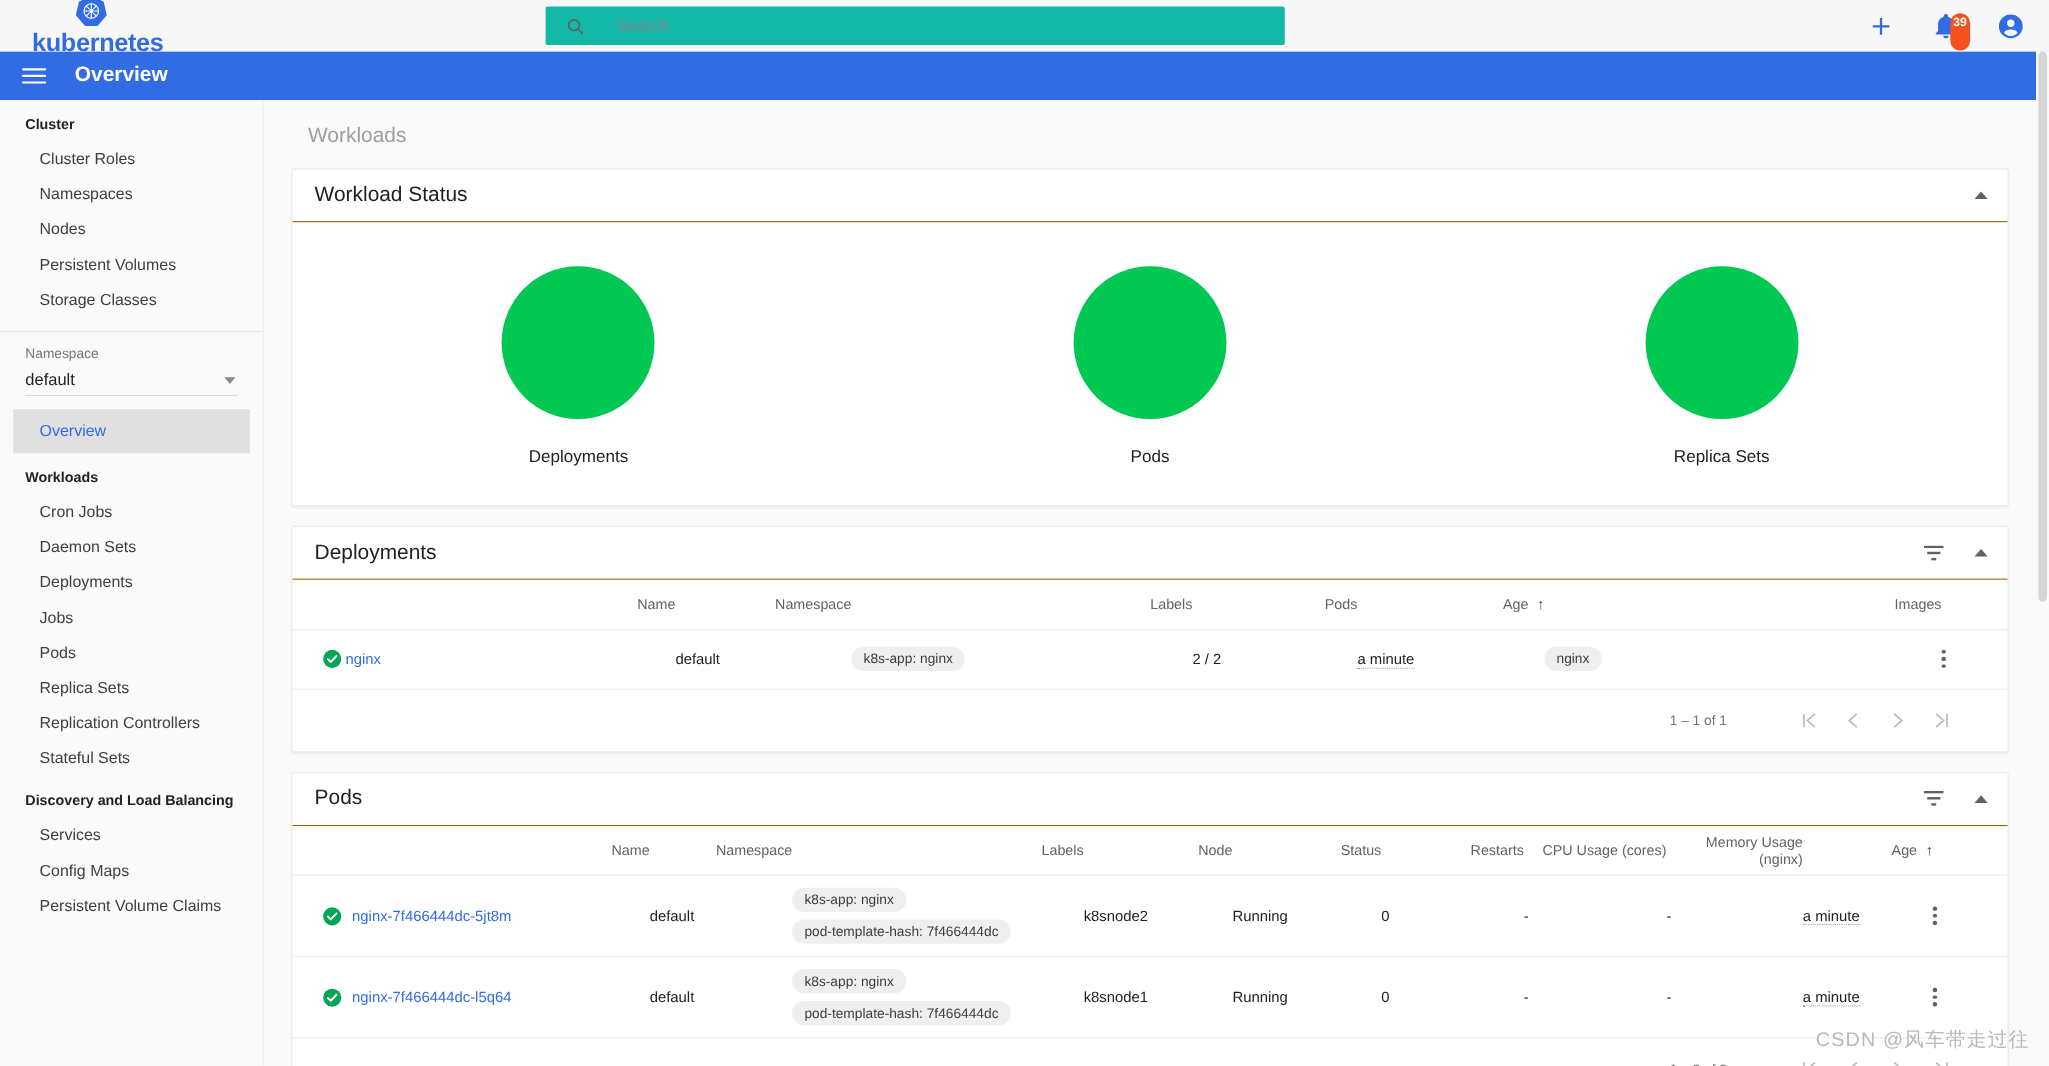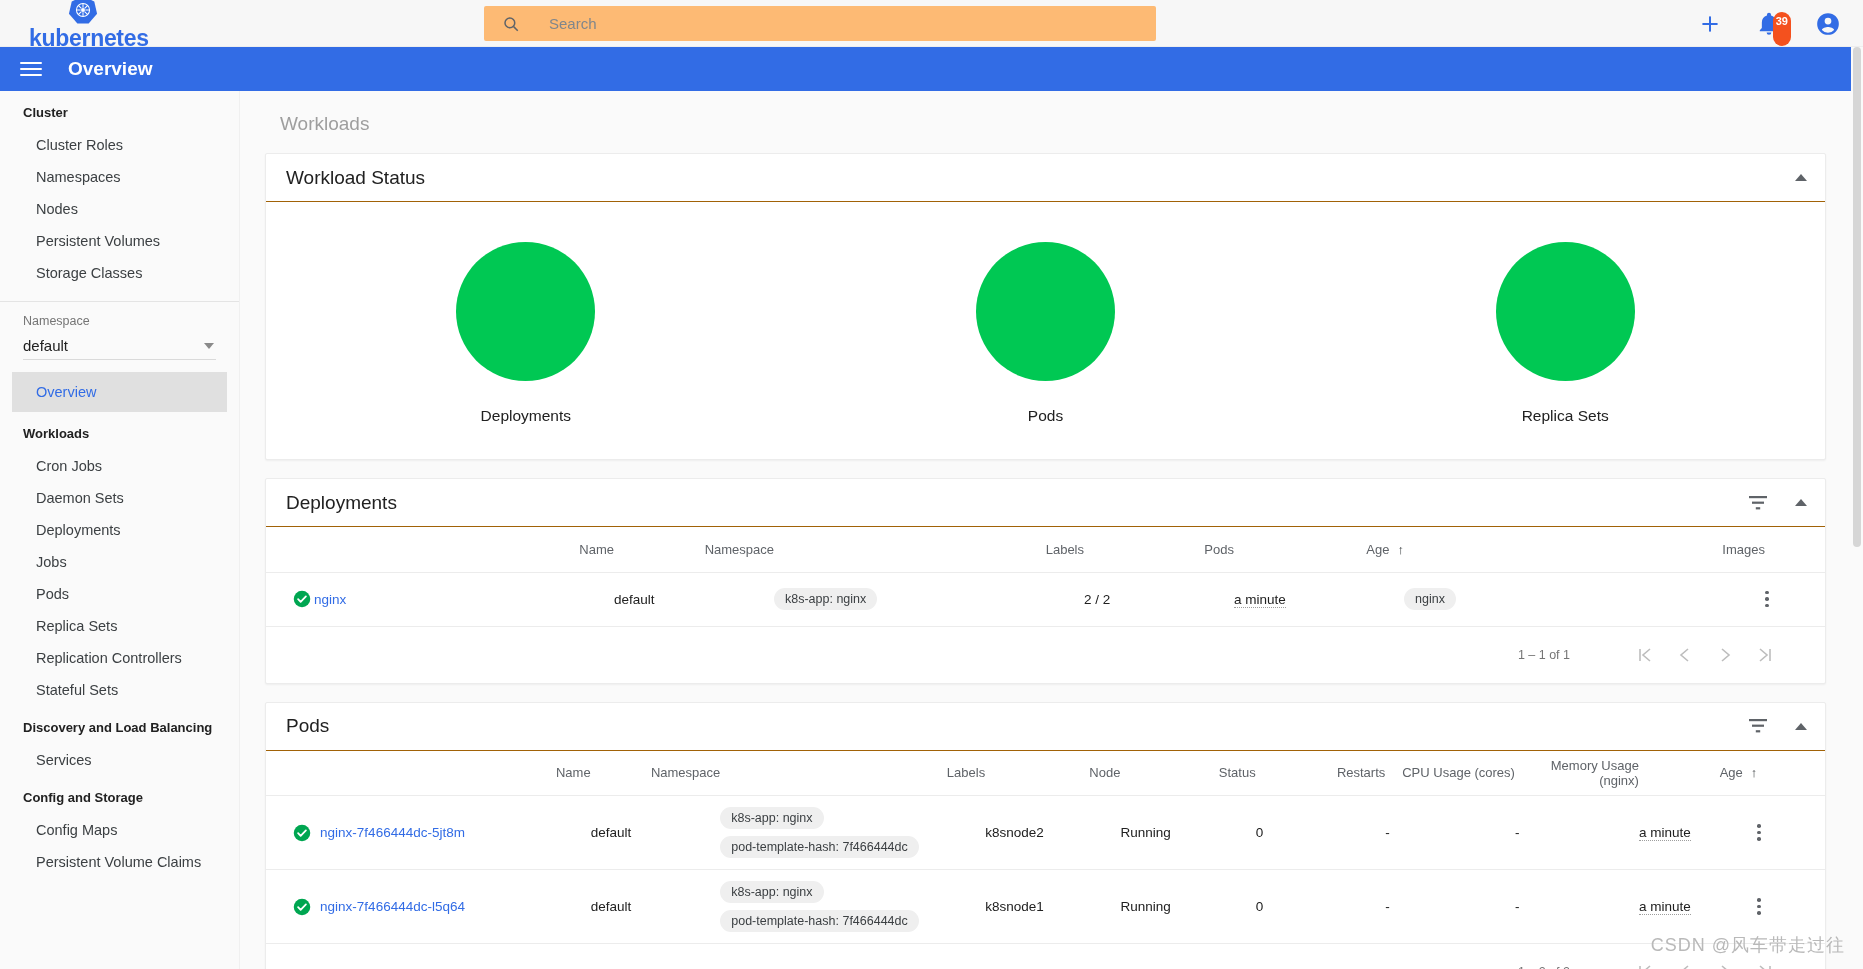--- a/index.html
+++ b/index.html
@@ -17,22 +17,22 @@
     background: #f7f7f7; display: flex; align-items: center;
     border-bottom: 1px solid #eeeeee;
   }
   .brand { display: flex; align-items: center; margin-left: 17px; flex-direction: column; }
   .k8s-logo { width: 30px; height: 30px; display: block; }
   .brand-text {
     margin-left: 12px; font-size: 23px; font-weight: bold; color: #326ce5;
     letter-spacing: -0.3px;
   }
   .searchwrap {
-    position: absolute; left: 484px; top: 6px; width: 672px; height: 35px;
-    background: #fdba74; display: flex; align-items: center; border-radius: 2px;
+    position: absolute; left: 496px; top: 6px; width: 672px; height: 35px;
+    background: #14b8a6; display: flex; align-items: center; border-radius: 2px;
   }
   .search-icon { margin-left: 18px; width: 18px; height: 18px; color: #5f6368; display:block;}
   .search-input {
     flex: 1; border: none; outline: none; background: transparent;
     margin-left: 29px; font-size: 15px; color: #3c4043;
     font-family: "Liberation Sans", sans-serif;
   }
   .search-input::placeholder { color: #80868b; }
   .topicons { position: absolute; right: 22px; top: 0; height: 47px; display: flex; align-items: center; gap: 33px; }
   .ticon { position: relative; width: 26px; height: 26px; color: #326ce5; cursor: pointer; }
@@ -232,21 +232,20 @@
     <div class="nav-item">Deployments</div>
     <div class="nav-item">Jobs</div>
     <div class="nav-item">Pods</div>
     <div class="nav-item">Replica Sets</div>
     <div class="nav-item">Replication Controllers</div>
     <div class="nav-item">Stateful Sets</div>
 
     <div class="nav-group-title">Discovery and Load Balancing</div>
     <div class="nav-item">Services</div>
 
-    <div class="nav-group-title">Config and Storage</div>
     <div class="nav-item">Config Maps</div>
     <div class="nav-item">Persistent Volume Claims</div>
   </div>
 
   <div class="main">
 
     <div class="page-title">Workloads</div>
 
     <div class="card">
       <div class="card-head">

